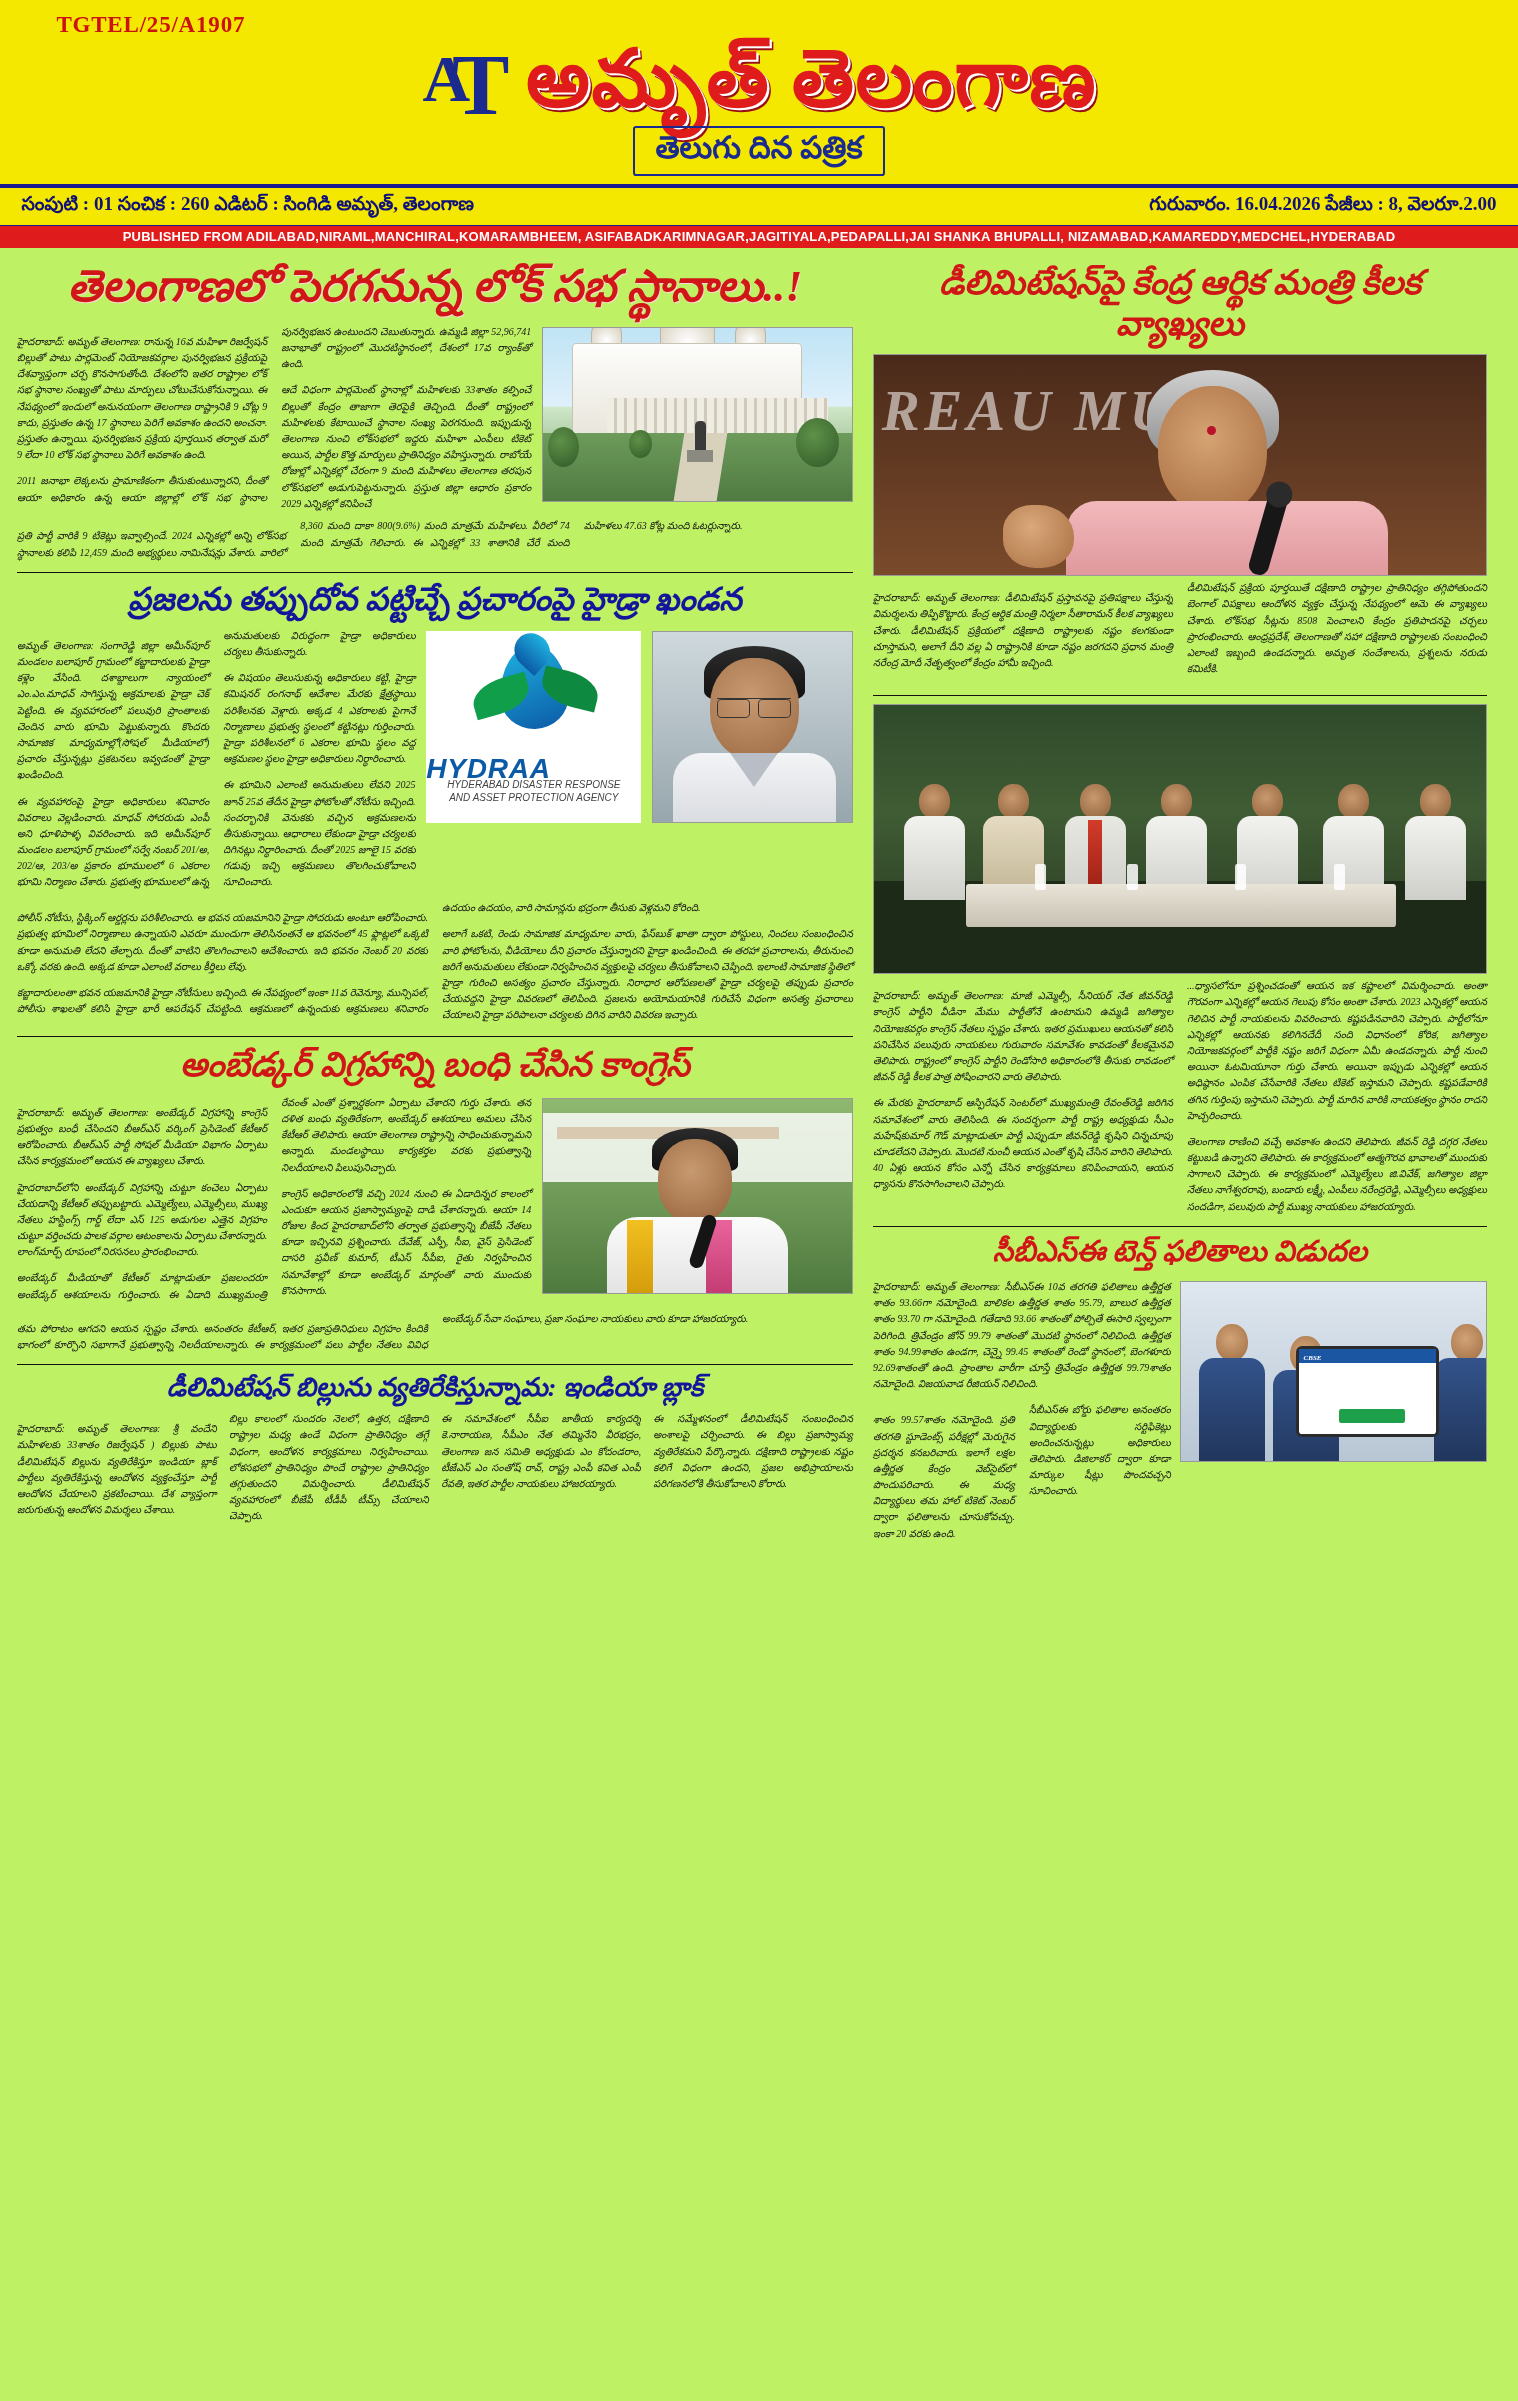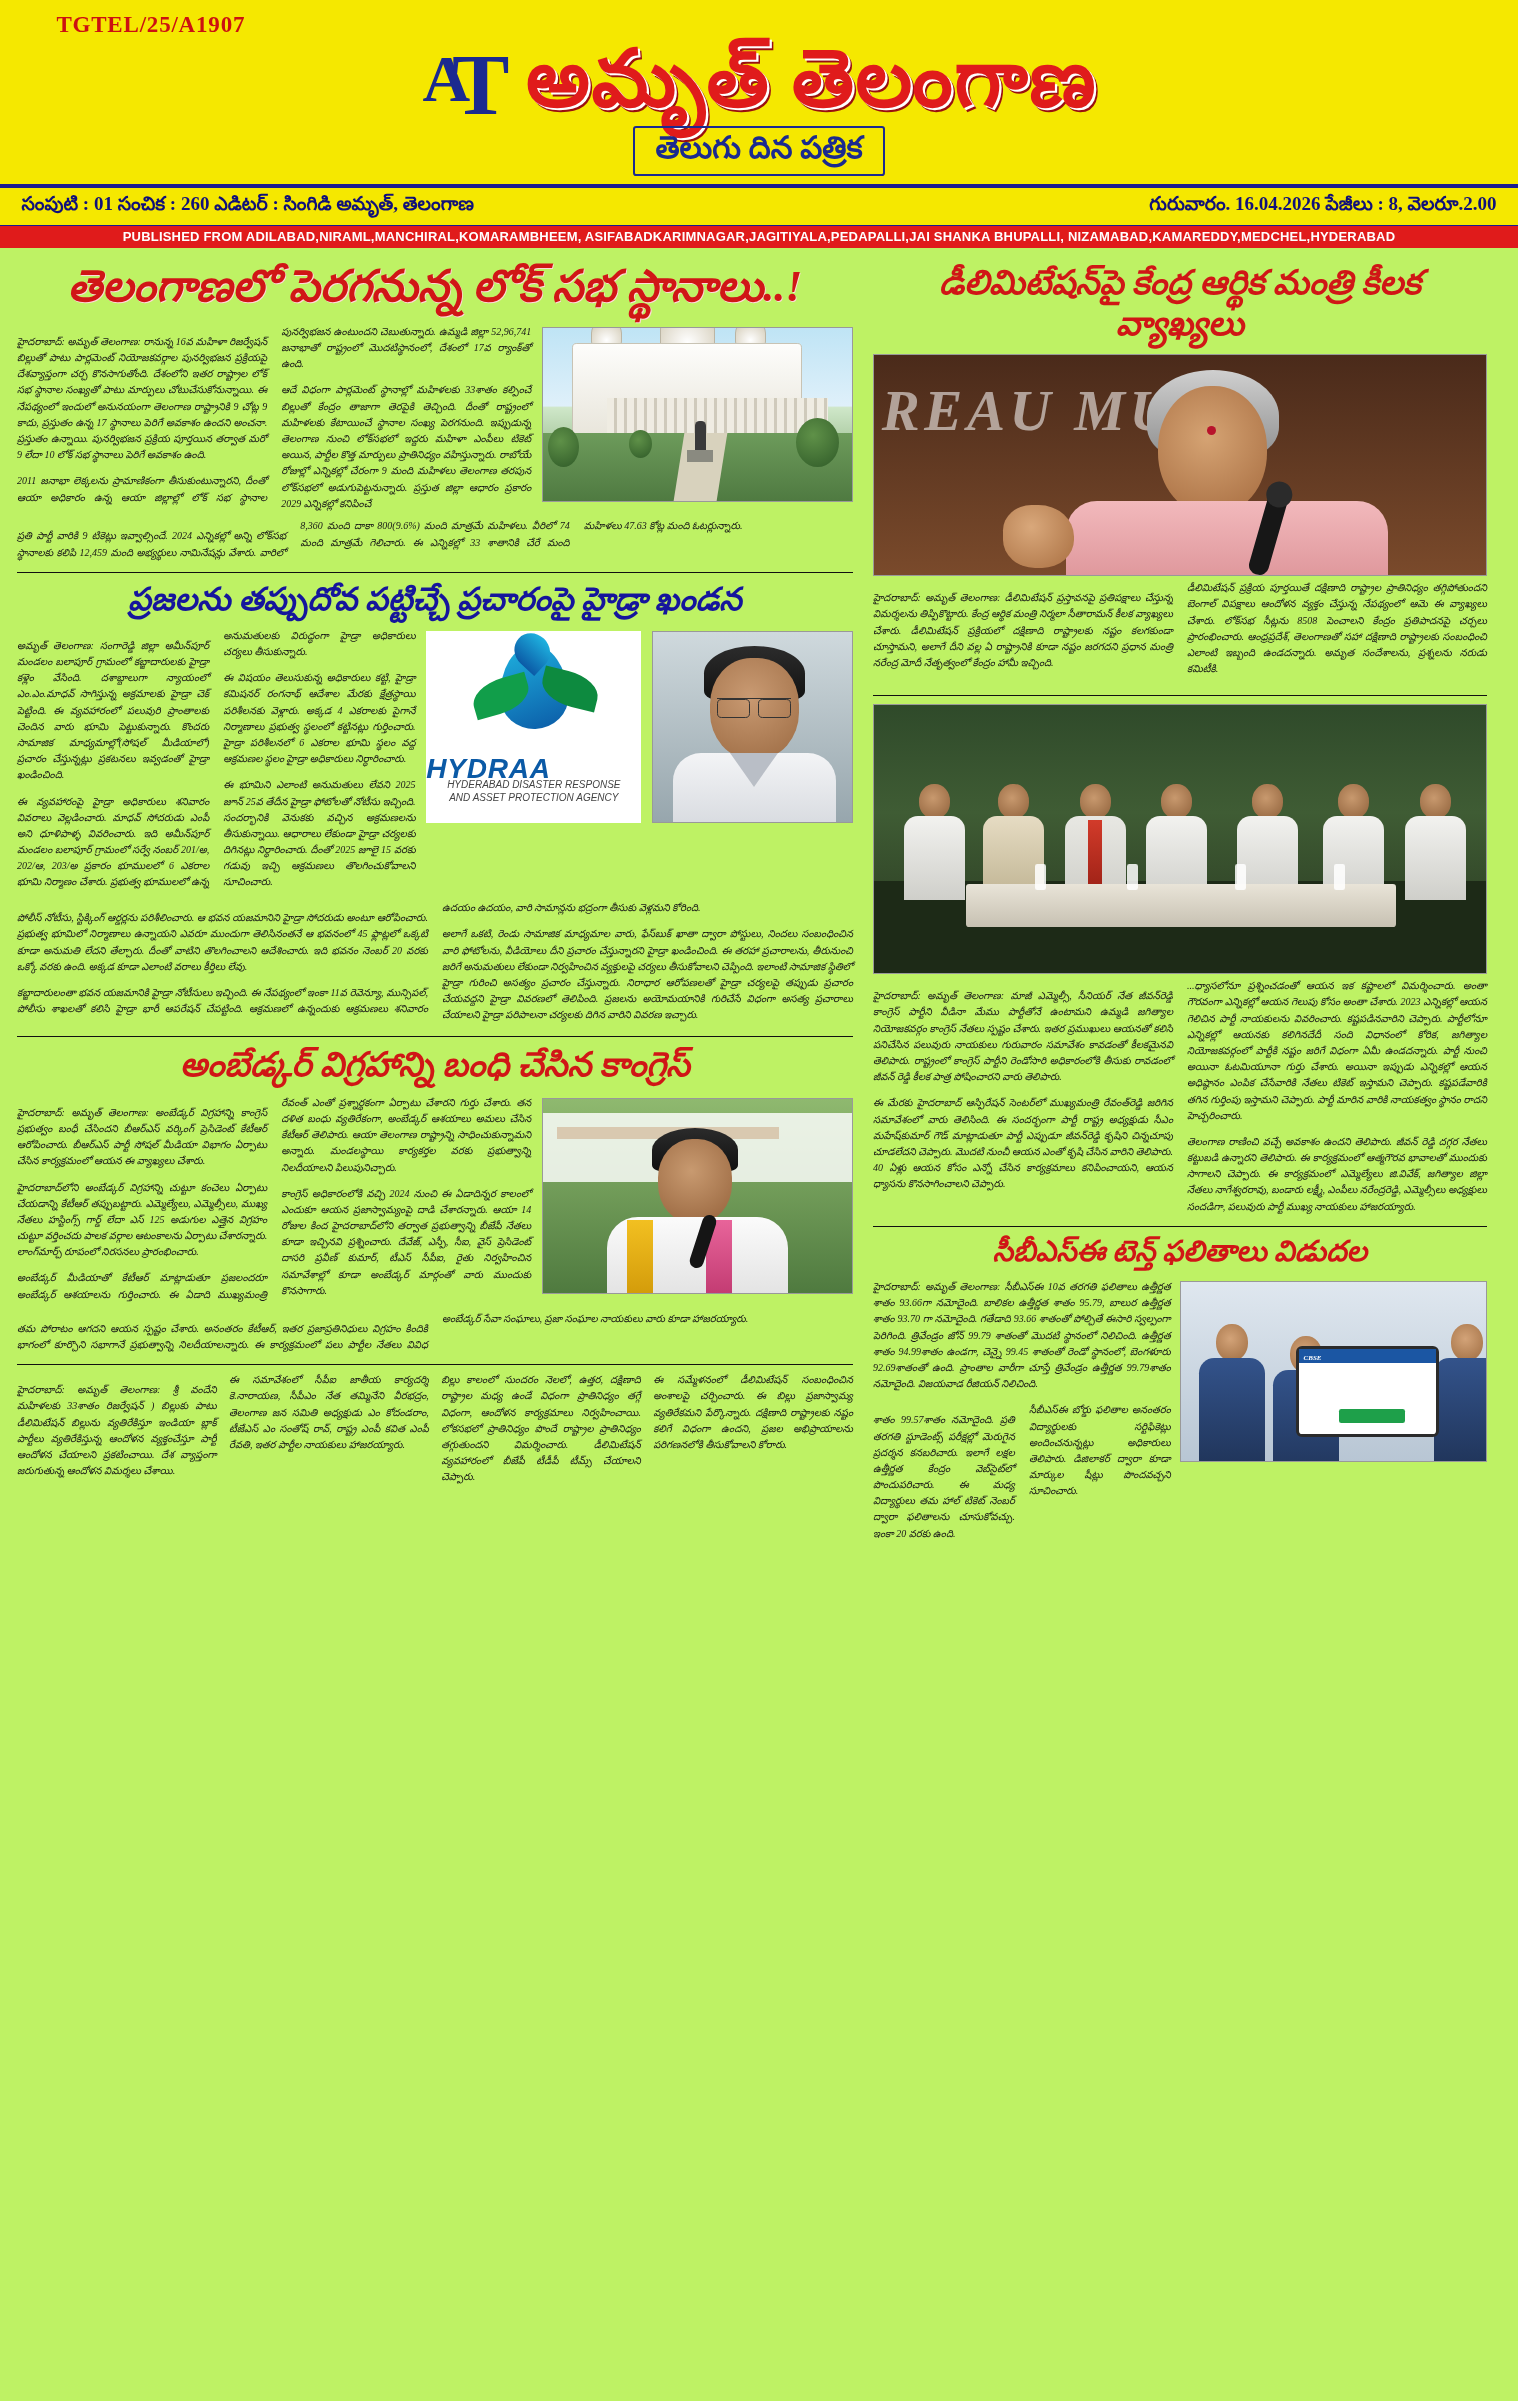--- a/index.html
+++ b/index.html
@@ -489,25 +489,26 @@
             </div>
             <div class="c2 mt6">
               <p>తమ పోరాటం ఆగదని ఆయన స్పష్టం చేశారు. అనంతరం కేటీఆర్, ఇతర ప్రజాప్రతినిధులు విగ్రహం కిందికి భాగంలో కూర్చొని సభాగానే ప్రభుత్వాన్ని నిలదీయాలన్నారు. ఈ కార్యక్రమంలో పలు పార్టీల నేతలు వివిధ అంబేడ్కర్ సేవా సంఘాలు, ప్రజా సంఘాల నాయకులు వారు కూడా హాజరయ్యారు.</p>
             </div>
           </div>
         </div>
 
         <div class="rule-h"></div>
 
         <div>
+          <h2 class="head-blue-sm">డీలిమిటేషన్ బిల్లును వ్యతిరేకిస్తున్నామ: ఇండియా బ్లాక్</h2>
           <div class="body-text">
             <div class="c4">
               <p>హైదరాబాద్: అమృత్ తెలంగాణ: శ్రీ వందేని మహిళలకు 33శాతం రిజర్వేషన్ ) బిల్లుకు పాటు డీలిమిటేషన్ బిల్లును వ్యతిరేకిస్తూ ఇండియా బ్లాక్ పార్టీలు వ్యతిరేకిస్తున్న ఆందోళన వ్యక్తంచేస్తూ పార్టీ ఆందోళన చేయాలని ప్రకటించాయి. దేశ వ్యాప్తంగా జరుగుతున్న ఆందోళన విమర్శలు చేశాయి.</p>
+              <p>బిల్లు కాలంలో సుందరం నెలలో, ఉత్తర, దక్షిణాది రాష్ట్రాల మధ్య ఉండే విధంగా ప్రాతినిధ్యం తగ్గే విధంగా, ఆందోళన కార్యక్రమాలు నిర్వహించాయి. లోకసభలో ప్రాతినిధ్యం పొందే రాష్ట్రాల ప్రాతినిధ్యం తగ్గుతుందని విమర్శించారు. డీలిమిటేషన్ వ్యవహారంలో బీజేపీ టీడీపీ టీమ్స్ చేయాలని చెప్పారు.</p>
               <p>ఈ సమావేశంలో సీపీఐ జాతీయ కార్యదర్శి కె.నారాయణ, సీపీఎం నేత తమ్మినేని వీరభద్రం, తెలంగాణ జన సమితి అధ్యక్షుడు ఎం కోదండరాం, టీజేఎస్ ఎం సంతోష్ రావ్, రాష్ట్ర ఎంపీ కవిత ఎంపీ రేవతి, ఇతర పార్టీల నాయకులు హాజరయ్యారు.</p>
-              <p>బిల్లు కాలంలో సుందరం నెలలో, ఉత్తర, దక్షిణాది రాష్ట్రాల మధ్య ఉండే విధంగా ప్రాతినిధ్యం తగ్గే విధంగా, ఆందోళన కార్యక్రమాలు నిర్వహించాయి. లోకసభలో ప్రాతినిధ్యం పొందే రాష్ట్రాల ప్రాతినిధ్యం తగ్గుతుందని విమర్శించారు. డీలిమిటేషన్ వ్యవహారంలో బీజేపీ టీడీపీ టీమ్స్ చేయాలని చెప్పారు.</p>
               <p>ఈ సమ్మేళనంలో డీలిమిటేషన్ సంబంధించిన అంశాలపై చర్చించారు. ఈ బిల్లు ప్రజాస్వామ్య వ్యతిరేకమని పేర్కొన్నారు. దక్షిణాది రాష్ట్రాలకు నష్టం కలిగే విధంగా ఉందని, ప్రజల అభిప్రాయాలను పరిగణనలోకి తీసుకోవాలని కోరారు.</p>
             </div>
           </div>
         </div>
 
       </div>
 
       <div class="col-right">
 
         <div>

